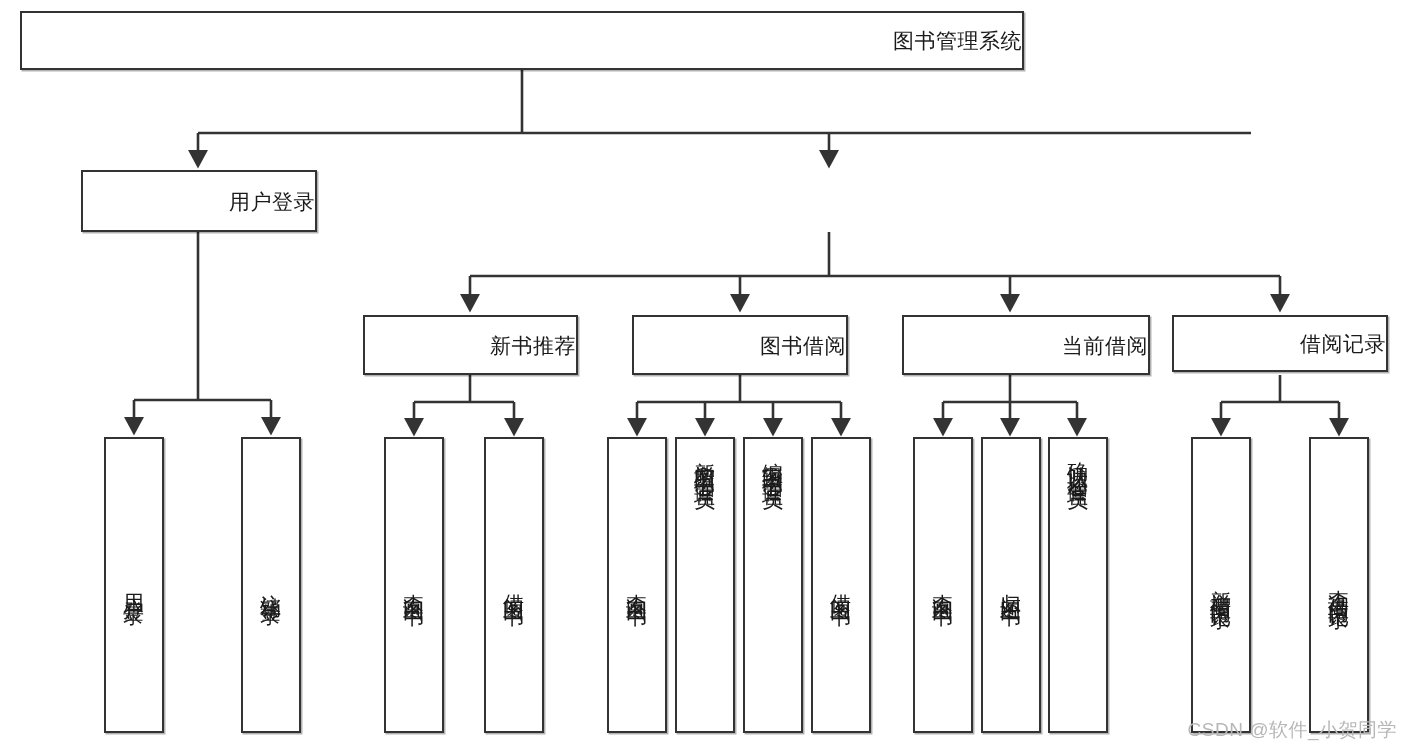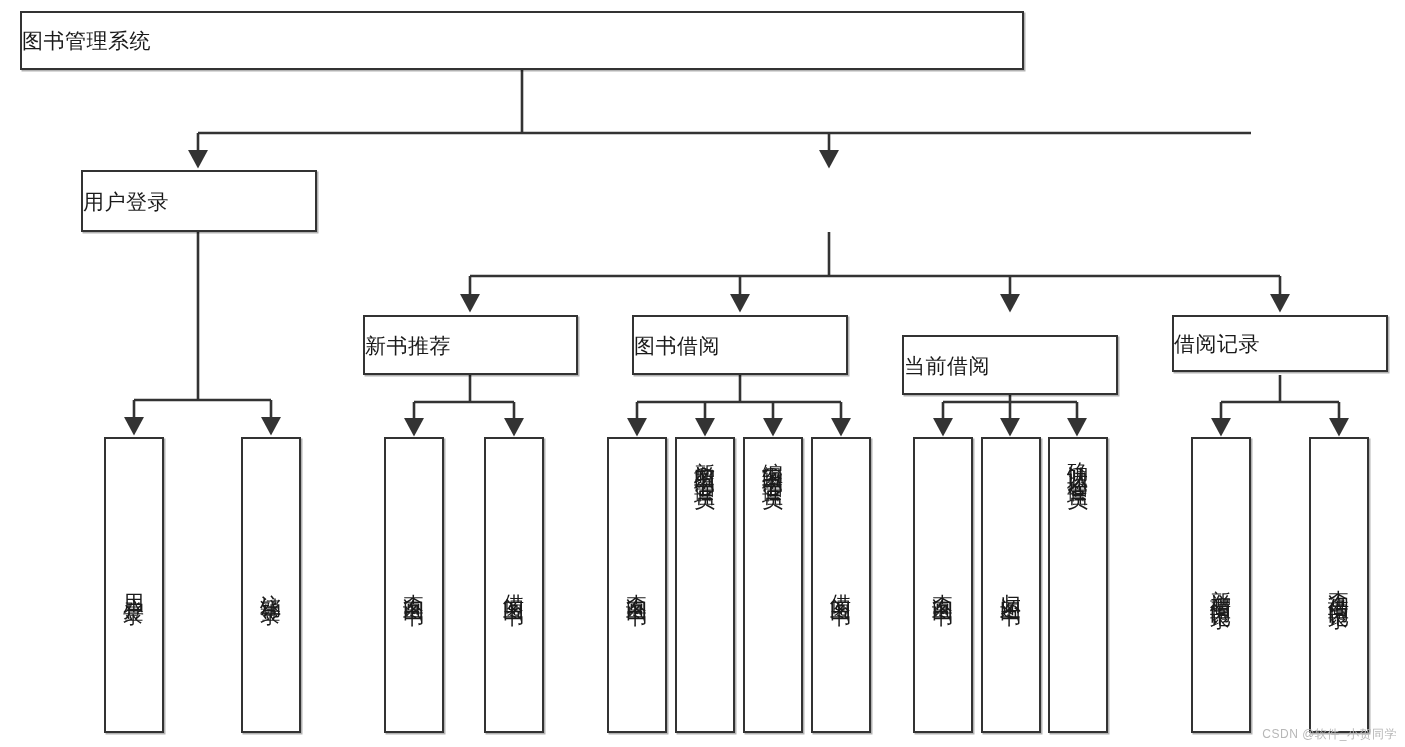--- a/index.html
+++ b/index.html
@@ -26,21 +26,21 @@
     width: 1405px;
     height: 747px;
   }
   .node-box {
     position: absolute;
     box-sizing: border-box;
     border: 2px solid #333333;
     background: #ffffff;
     display: flex;
     align-items: center;
-    justify-content: flex-start;
+    justify-content: flex-end;
     box-shadow: 1.5px 1.5px 0 rgba(0,0,0,0.30);
   }
   .node-label-h {
     font-size: 21px;
     color: #1a1a1a;
     letter-spacing: 0.5px;
     white-space: nowrap;
     line-height: 1;
   }
   .node-label-v {
@@ -60,21 +60,21 @@
     overflow: hidden;
   }
   .leaf-box.center-text {
     align-items: center;
     padding-top: 0;
   }
   #watermark {
     position: absolute;
     right: 8px;
     bottom: 4px;
-    font-size: 12px;
+    font-size: 19px;
     color: #b7b7b7;
     white-space: nowrap;
     letter-spacing: 0.5px;
   }
 </style>
 </head>
 <body>
 
 <div id="diagram-root">
 
@@ -150,21 +150,21 @@
 
 
   <div class="node-box" style="left:363px; top:315px; width:215px; height:60px;">
     <span class="node-label-h">新书推荐</span>
   </div>
 
   <div class="node-box" style="left:632px; top:315px; width:216px; height:60px;">
     <span class="node-label-h">图书借阅</span>
   </div>
 
-  <div class="node-box" style="left:902px; top:315px; width:216px; height:60px;margin-top:20px;">
+  <div class="node-box" style="left:902px; top:315px; width:248px; height:60px;">
     <span class="node-label-h">当前借阅</span>
   </div>
 
   <div class="node-box" style="left:1172px; top:315px; width:216px; height:57px;">
     <span class="node-label-h">借阅记录</span>
   </div>
 
   <div class="node-box leaf-box center-text" style="left:104px; top:437px; width:60px; height:296px;">
     <span class="node-label-v">用户登录</span>
   </div>

